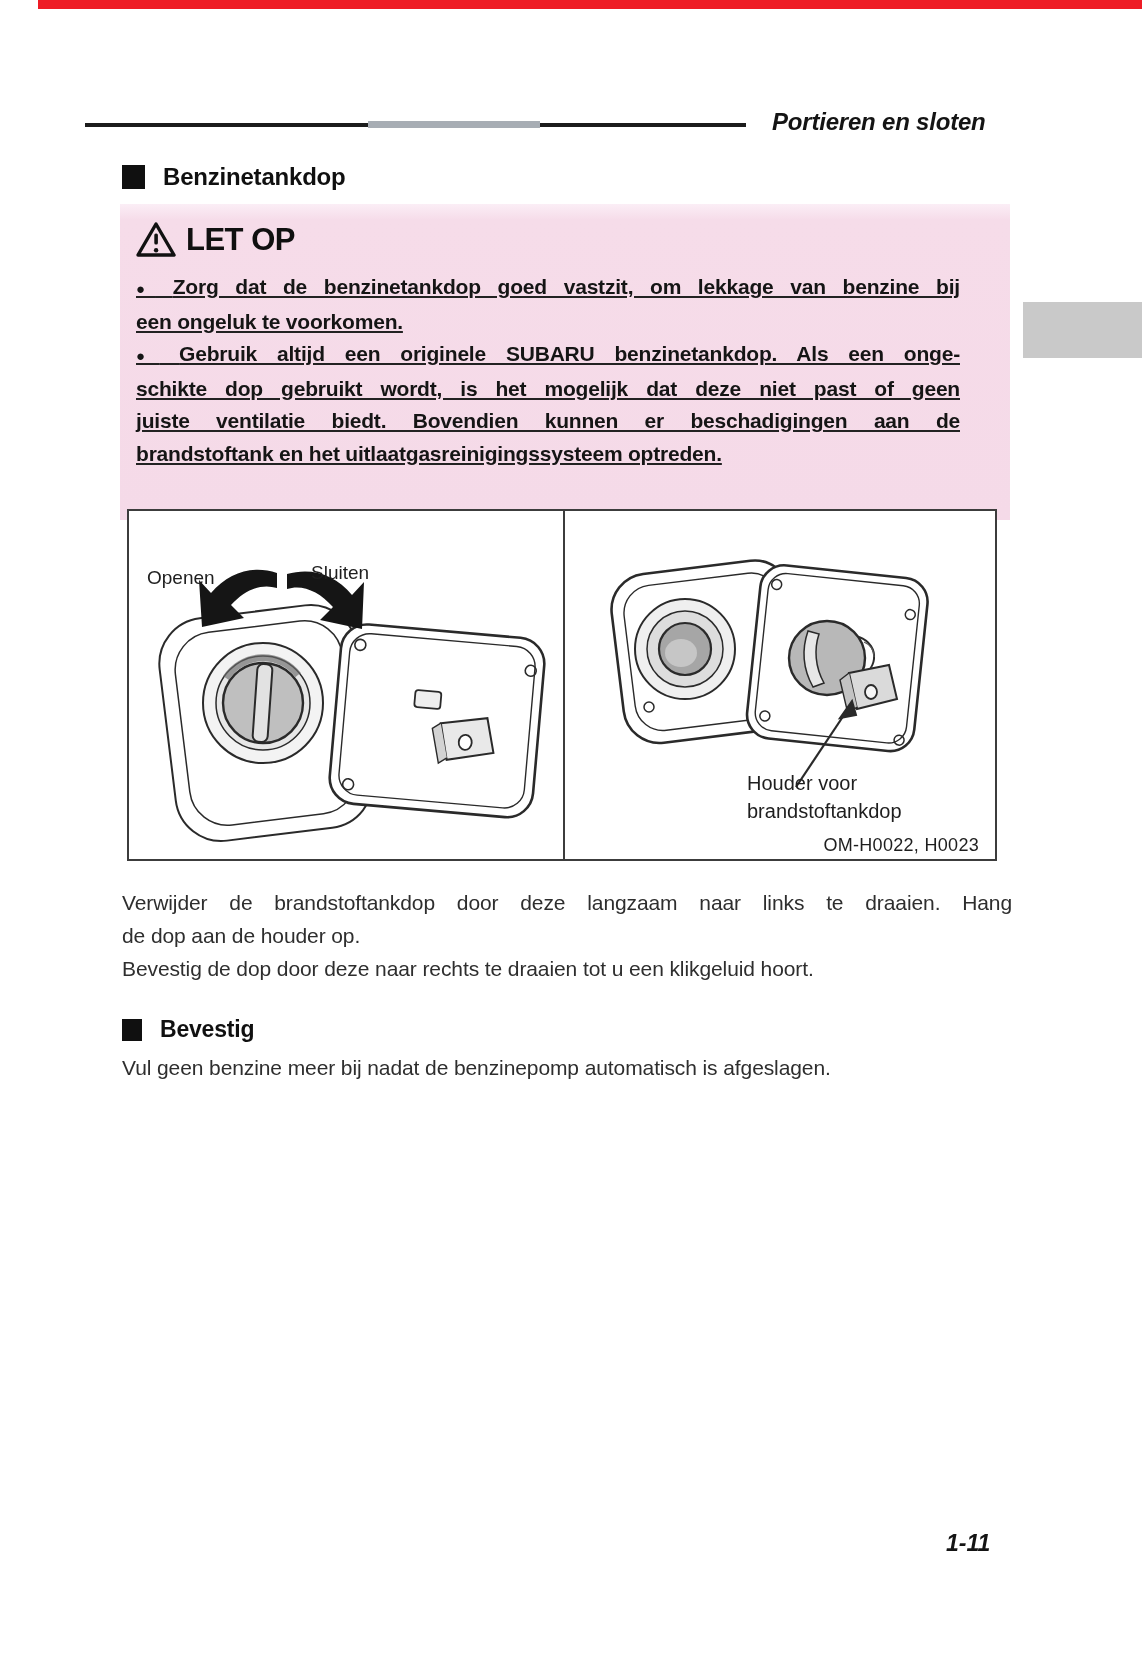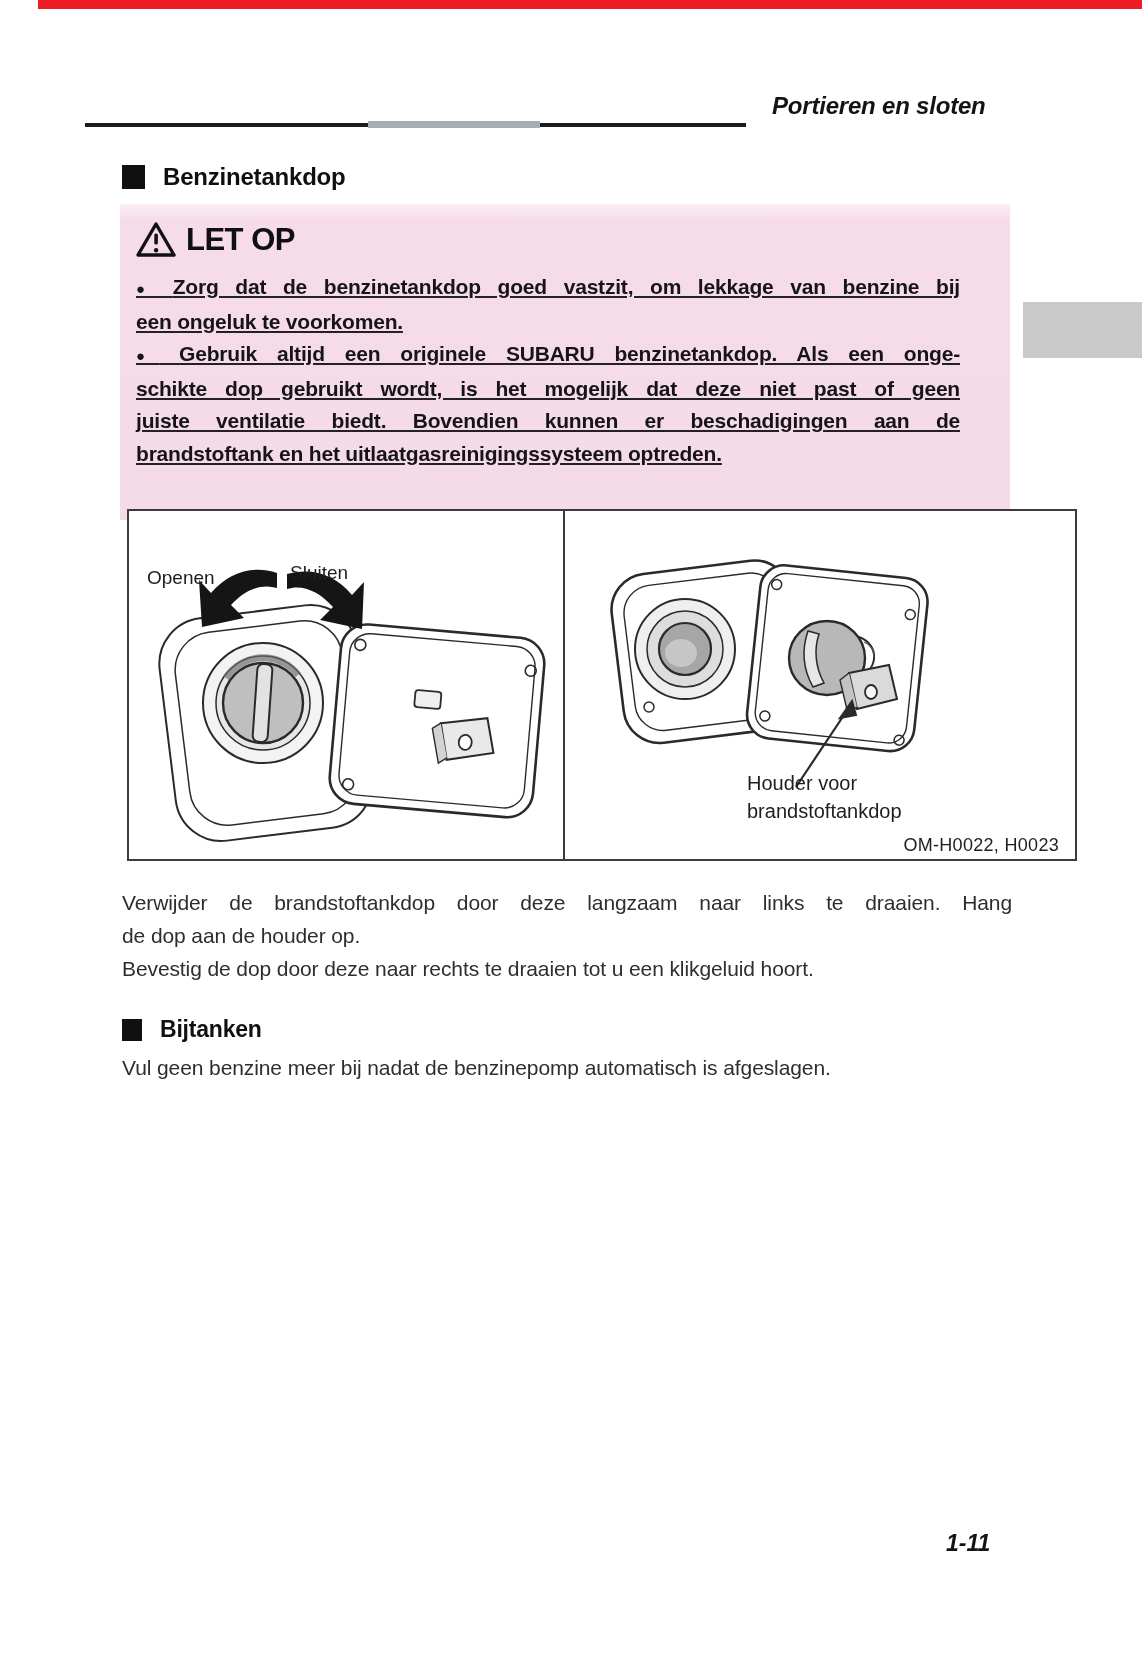--- a/index.html
+++ b/index.html
@@ -5,21 +5,21 @@
   html,body{margin:0;padding:0;background:#ffffff;}
   .page{position:relative;width:1142px;height:1654px;background:#ffffff;overflow:hidden;
         font-family:"Liberation Sans","DejaVu Sans",sans-serif;color:#222;}
 
   
   .red-bar{position:absolute;left:38px;right:0;top:0;height:9px;background:#ee1c25;}
 
   
   .rule{position:absolute;left:85px;top:123px;width:661px;height:4px;background:#1c1c1c;}
   .rule-gray{position:absolute;left:368px;top:121px;width:172px;height:7px;background:#a7adb4;}
-  .chapter{position:absolute;left:772px;top:92px;width:240px;font-size:24px;font-weight:bold;
+  .chapter{position:absolute;left:772px;top:108px;width:240px;font-size:24px;font-weight:bold;
            font-style:italic;color:#141414;letter-spacing:-0.2px;}
 
   
   .h1{position:absolute;left:122px;display:flex;align-items:center;gap:18px;}
   .sq{display:inline-block;width:23px;height:24px;background:#101010;}
   .sq2{width:20px;height:22px;}
   .h1t{font-size:24px;font-weight:bold;color:#101010;letter-spacing:-0.2px;}
   .h2t{font-size:23px;}
 
   
@@ -31,21 +31,21 @@
   .wtitle{font-size:31px;font-weight:bold;color:#101010;letter-spacing:-0.5px;}
   .wbody{margin-top:9px;text-decoration:underline;}
   .wline{font-size:21px;font-weight:bold;color:#151515;line-height:32.5px;letter-spacing:-0.2px;}
   .jline{text-align:justify;text-align-last:justify;}
   .bl{font-size:15px;}
 
   
   .tab{position:absolute;left:1023px;top:302px;width:119px;height:56px;background:#c9c9c9;}
 
   
-  .figure{position:absolute;left:127px;top:509px;width:950px;height:352px;
+  .figure{position:absolute;left:127px;top:509px;width:870px;height:352px;
           border:2px solid #3c3c3c;box-sizing:border-box;background:#fff;}
   .panel-divider{position:absolute;left:434px;top:0;width:2px;height:100%;background:#3c3c3c;}
   .figL{position:absolute;left:0;top:0;}
   .figR{position:absolute;left:436px;top:0;}
   .flabel{position:absolute;font-size:19px;color:#1e1e1e;}
   .holder{line-height:28px;font-size:20px;}
   .fcaption{position:absolute;right:16px;top:324px;font-size:18px;color:#1e1e1e;letter-spacing:0.3px;}
 
   
   .body{position:absolute;left:122px;width:890px;}
@@ -158,37 +158,37 @@
         <path d="M284,162 l40,-8 l8,34 l-40,10 z" fill="#dadada" stroke-width="2"></path>
         <path d="M284,162 l-9,7 l8,34 l9,-7" fill="#c3c3c3" stroke-width="1.4"></path>
         <ellipse cx="306" cy="181" rx="6" ry="7" fill="#f6f6f6" stroke-width="1.8"></ellipse>
 
         <line x1="231" y1="276" x2="283" y2="198" stroke-width="2.2"></line>
         <polygon points="287,190 275,207 291,204" fill="#2a2a2a"></polygon>
       </g>
     </svg>
 
     <div class="flabel" style="left:18px;top:56px">Openen</div>
-    <div class="flabel" style="left:161px;top:51px">Sluiten</div>
+    <div class="flabel" style="left:182px;top:51px">Sluiten</div>
     <div class="flabel holder" style="left:618px;top:258px">
       <div>Houder voor</div>
       <div>brandstoftankdop</div>
     </div>
     <div class="fcaption">OM-H0022, H0023</div>
   </div>
 
   <div class="body p1">
     <div class="bline jline">Verwijder de brandstoftankdop door deze langzaam naar links te draaien. Hang</div>
     <div class="bline">de dop aan de houder op.</div>
     <div class="bline">Bevestig de dop door deze naar rechts te draaien tot u een klikgeluid hoort.</div>
   </div>
 
   <div class="h1 h2pos">
     <span class="sq sq2"></span>
-    <span class="h1t h2t">Bijtanken</span>
+    <span class="h1t h2t">Bevestig</span>
   </div>
 
   <div class="body p3">
     <div class="bline">Vul geen benzine meer bij nadat de benzinepomp automatisch is afgeslagen.</div>
   </div>
 
   <div class="pagenum">1-11</div>
 
 </div>
 

